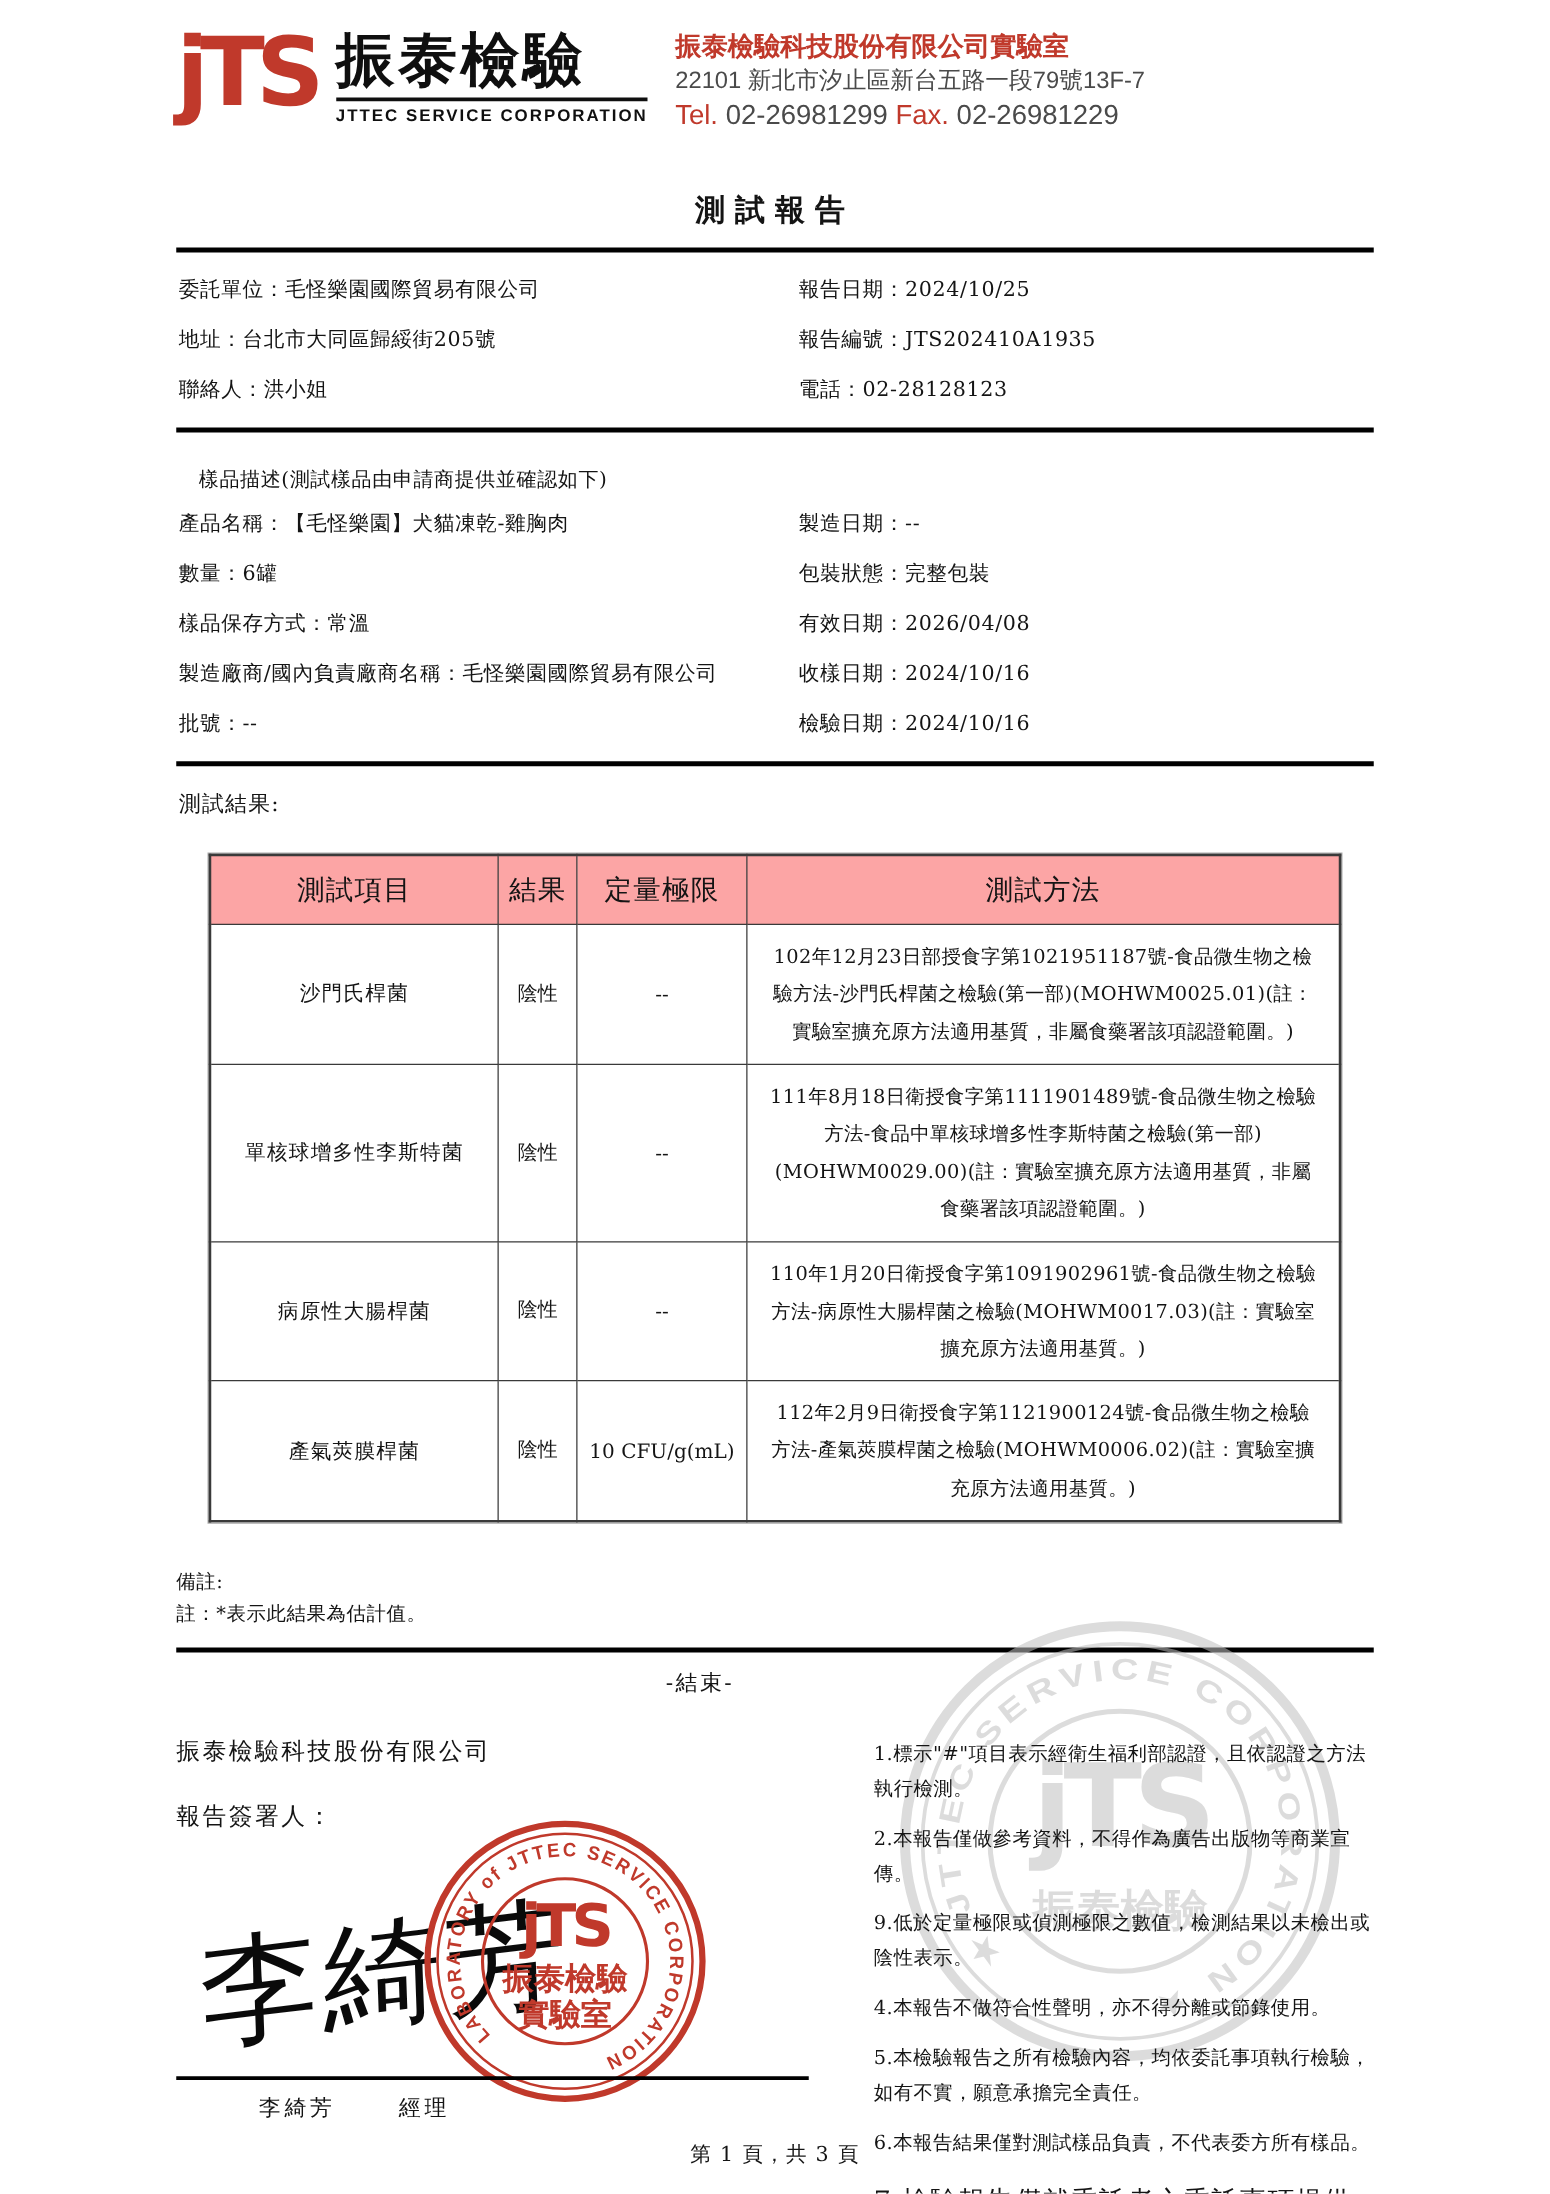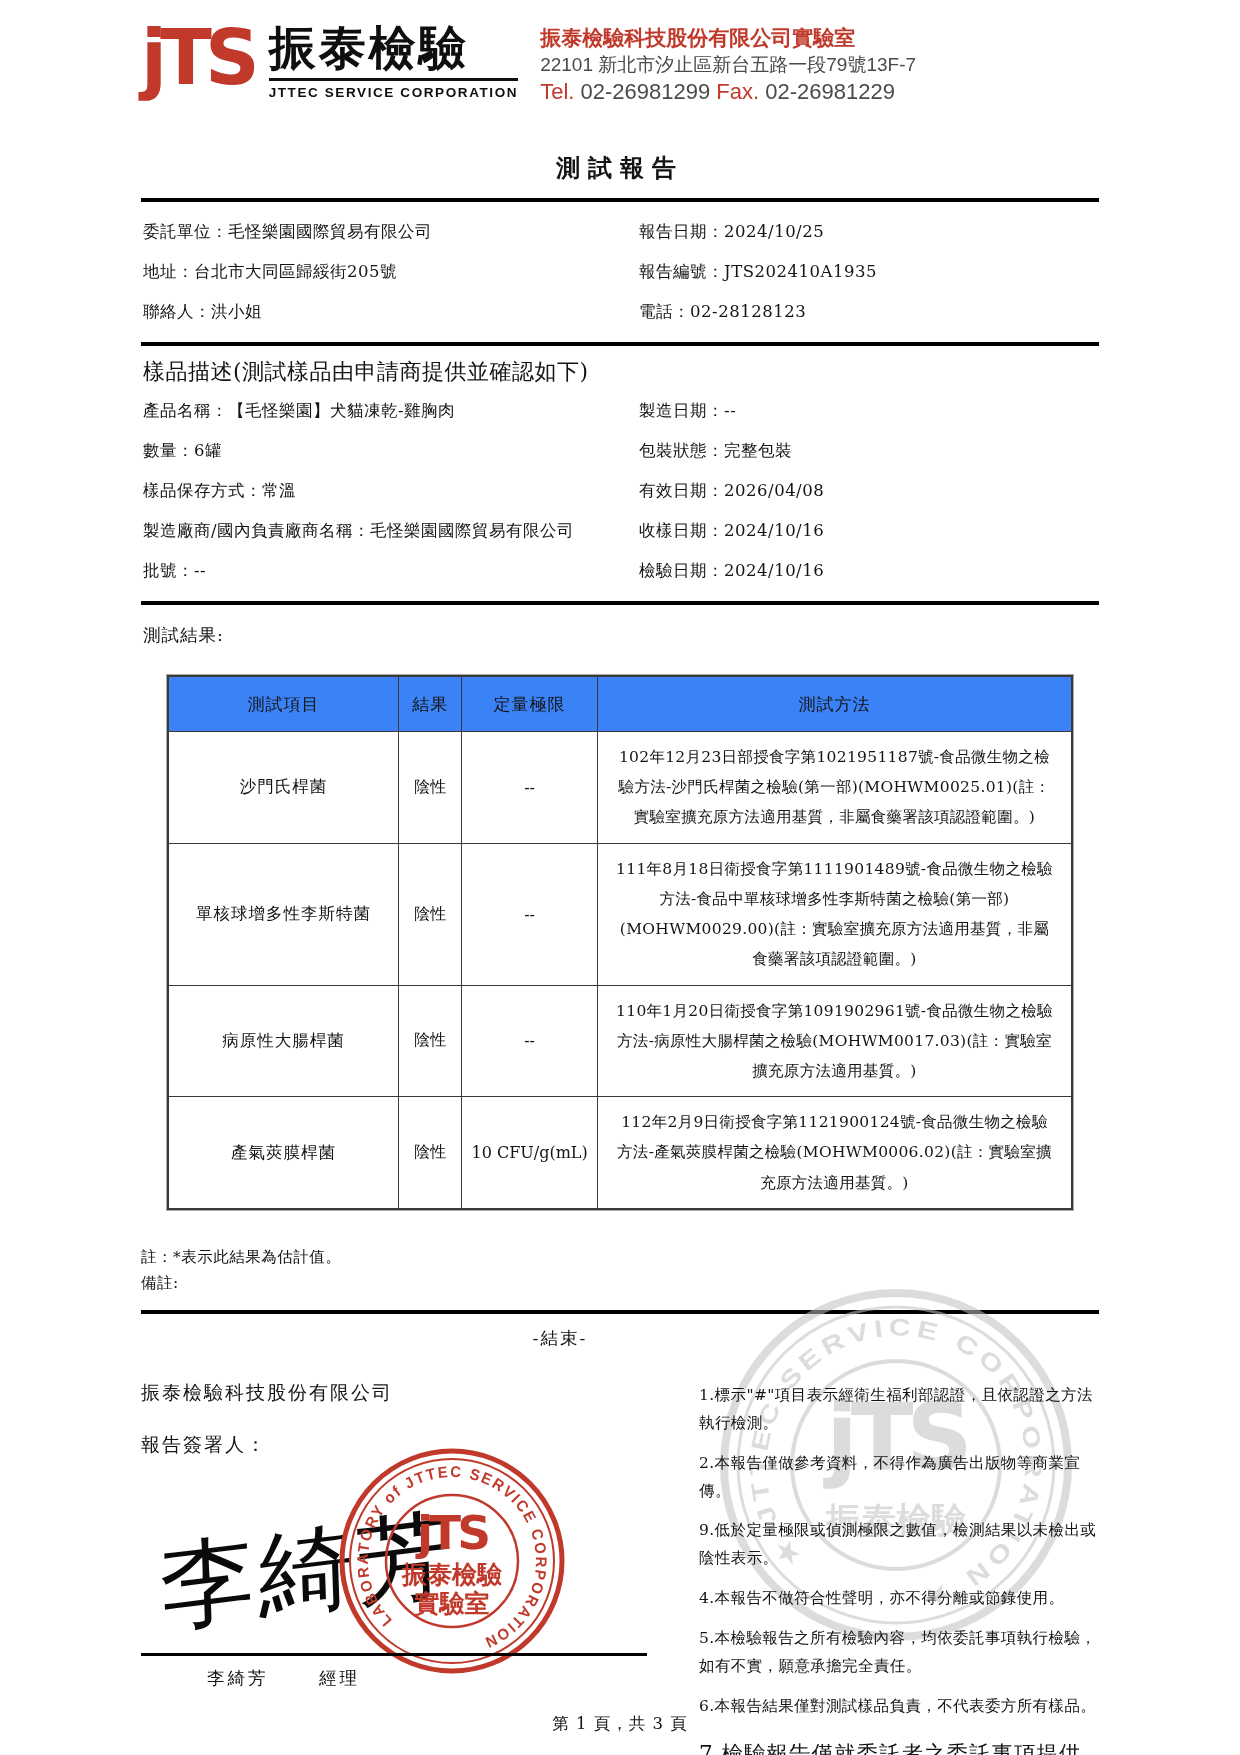--- a/index.html
+++ b/index.html
@@ -31,29 +31,29 @@
   .lab-tel{color:#4a4a4a;font-size:22px;line-height:27px;}
   .red-label{color:#c0392b;}
   
   .doc-title{text-align:center;font-size:24px;font-weight:bold;letter-spacing:8px;margin-top:32px;margin-bottom:14px;}
   .rule{border:none;border-top:4px solid #000;margin:0;}
   
   .info-grid{display:flex;padding:10px 2px;}
   .col-left{width:52%;}
   .col-right{width:48%;}
   .line{padding:9px 0;font-size:16.5px;letter-spacing:0.5px;}
-  .section-heading{font-size:22px;padding:11px 2px 2px 2px;letter-spacing:0.5px;}
+  .section-heading{font-size:16px;padding:28px 2px 2px 2px;letter-spacing:0.5px;margin-left:16px;}
   
   .results-label{font-size:17.5px;margin:18px 0 28px 2px;letter-spacing:1px;}
   table.results{
     border-collapse:collapse;width:calc(100% - 52px);margin:0 26px;
     border:2px solid #3a3a3a;box-shadow:0 0 0 1px #a9a9a9;
   }
   table.results th,table.results td{border:1px solid #3a3a3a;text-align:center;vertical-align:middle;}
-  table.results th{background:#3b82f6;font-weight:normal;font-size:17px;height:46px;padding:4px 6px;letter-spacing:1px;}
+  table.results th{background:#fca5a5;font-weight:normal;font-size:22px;height:46px;padding:4px 6px;letter-spacing:1px;}
   td.item{width:25.5%;font-size:16.5px;padding:10px 8px;letter-spacing:1px;}
   td.result{width:7%;font-size:16px;padding:10px 4px;}
   td.limit{width:15%;font-size:16px;padding:10px 6px;}
   td.method{width:52.5%;font-size:15.5px;line-height:1.95;padding:10px 16px;letter-spacing:0.3px;}
   
   .remarks{margin-top:34px;margin-bottom:14px;}
   .remark-line{font-size:15.5px;line-height:26px;letter-spacing:0.5px;}
   .end-marker{text-align:center;font-size:17.5px;letter-spacing:2px;margin:12px 120px 6px 0;}
   
   .bottom{display:flex;margin-top:4px;}
@@ -171,22 +171,22 @@
         <tr>
           <td class="item">產氣莢膜桿菌</td>
           <td class="result">陰性</td>
           <td class="limit">10 CFU/g(mL)</td>
           <td class="method">112年2月9日衛授食字第1121900124號-食品微生物之檢驗方法-產氣莢膜桿菌之檢驗(MOHWM0006.02)(註：實驗室擴充原方法適用基質。)</td>
         </tr>
       </tbody>
   </table>
 
   <div class="remarks">
+    <div class="remark-line">備註:</div>
     <div class="remark-line">註：*表示此結果為估計值。</div>
-    <div class="remark-line">備註:</div>
   </div>
   <hr class="rule">
   <div class="end-marker">-結束-</div>
 
   <div class="bottom">
     <div class="bottom-left">
       <div class="company-line">振泰檢驗科技股份有限公司</div>
       <div class="signer-label">報告簽署人：</div>
       <div class="sig-area">
         <div class="sig-text">李綺芳</div>

